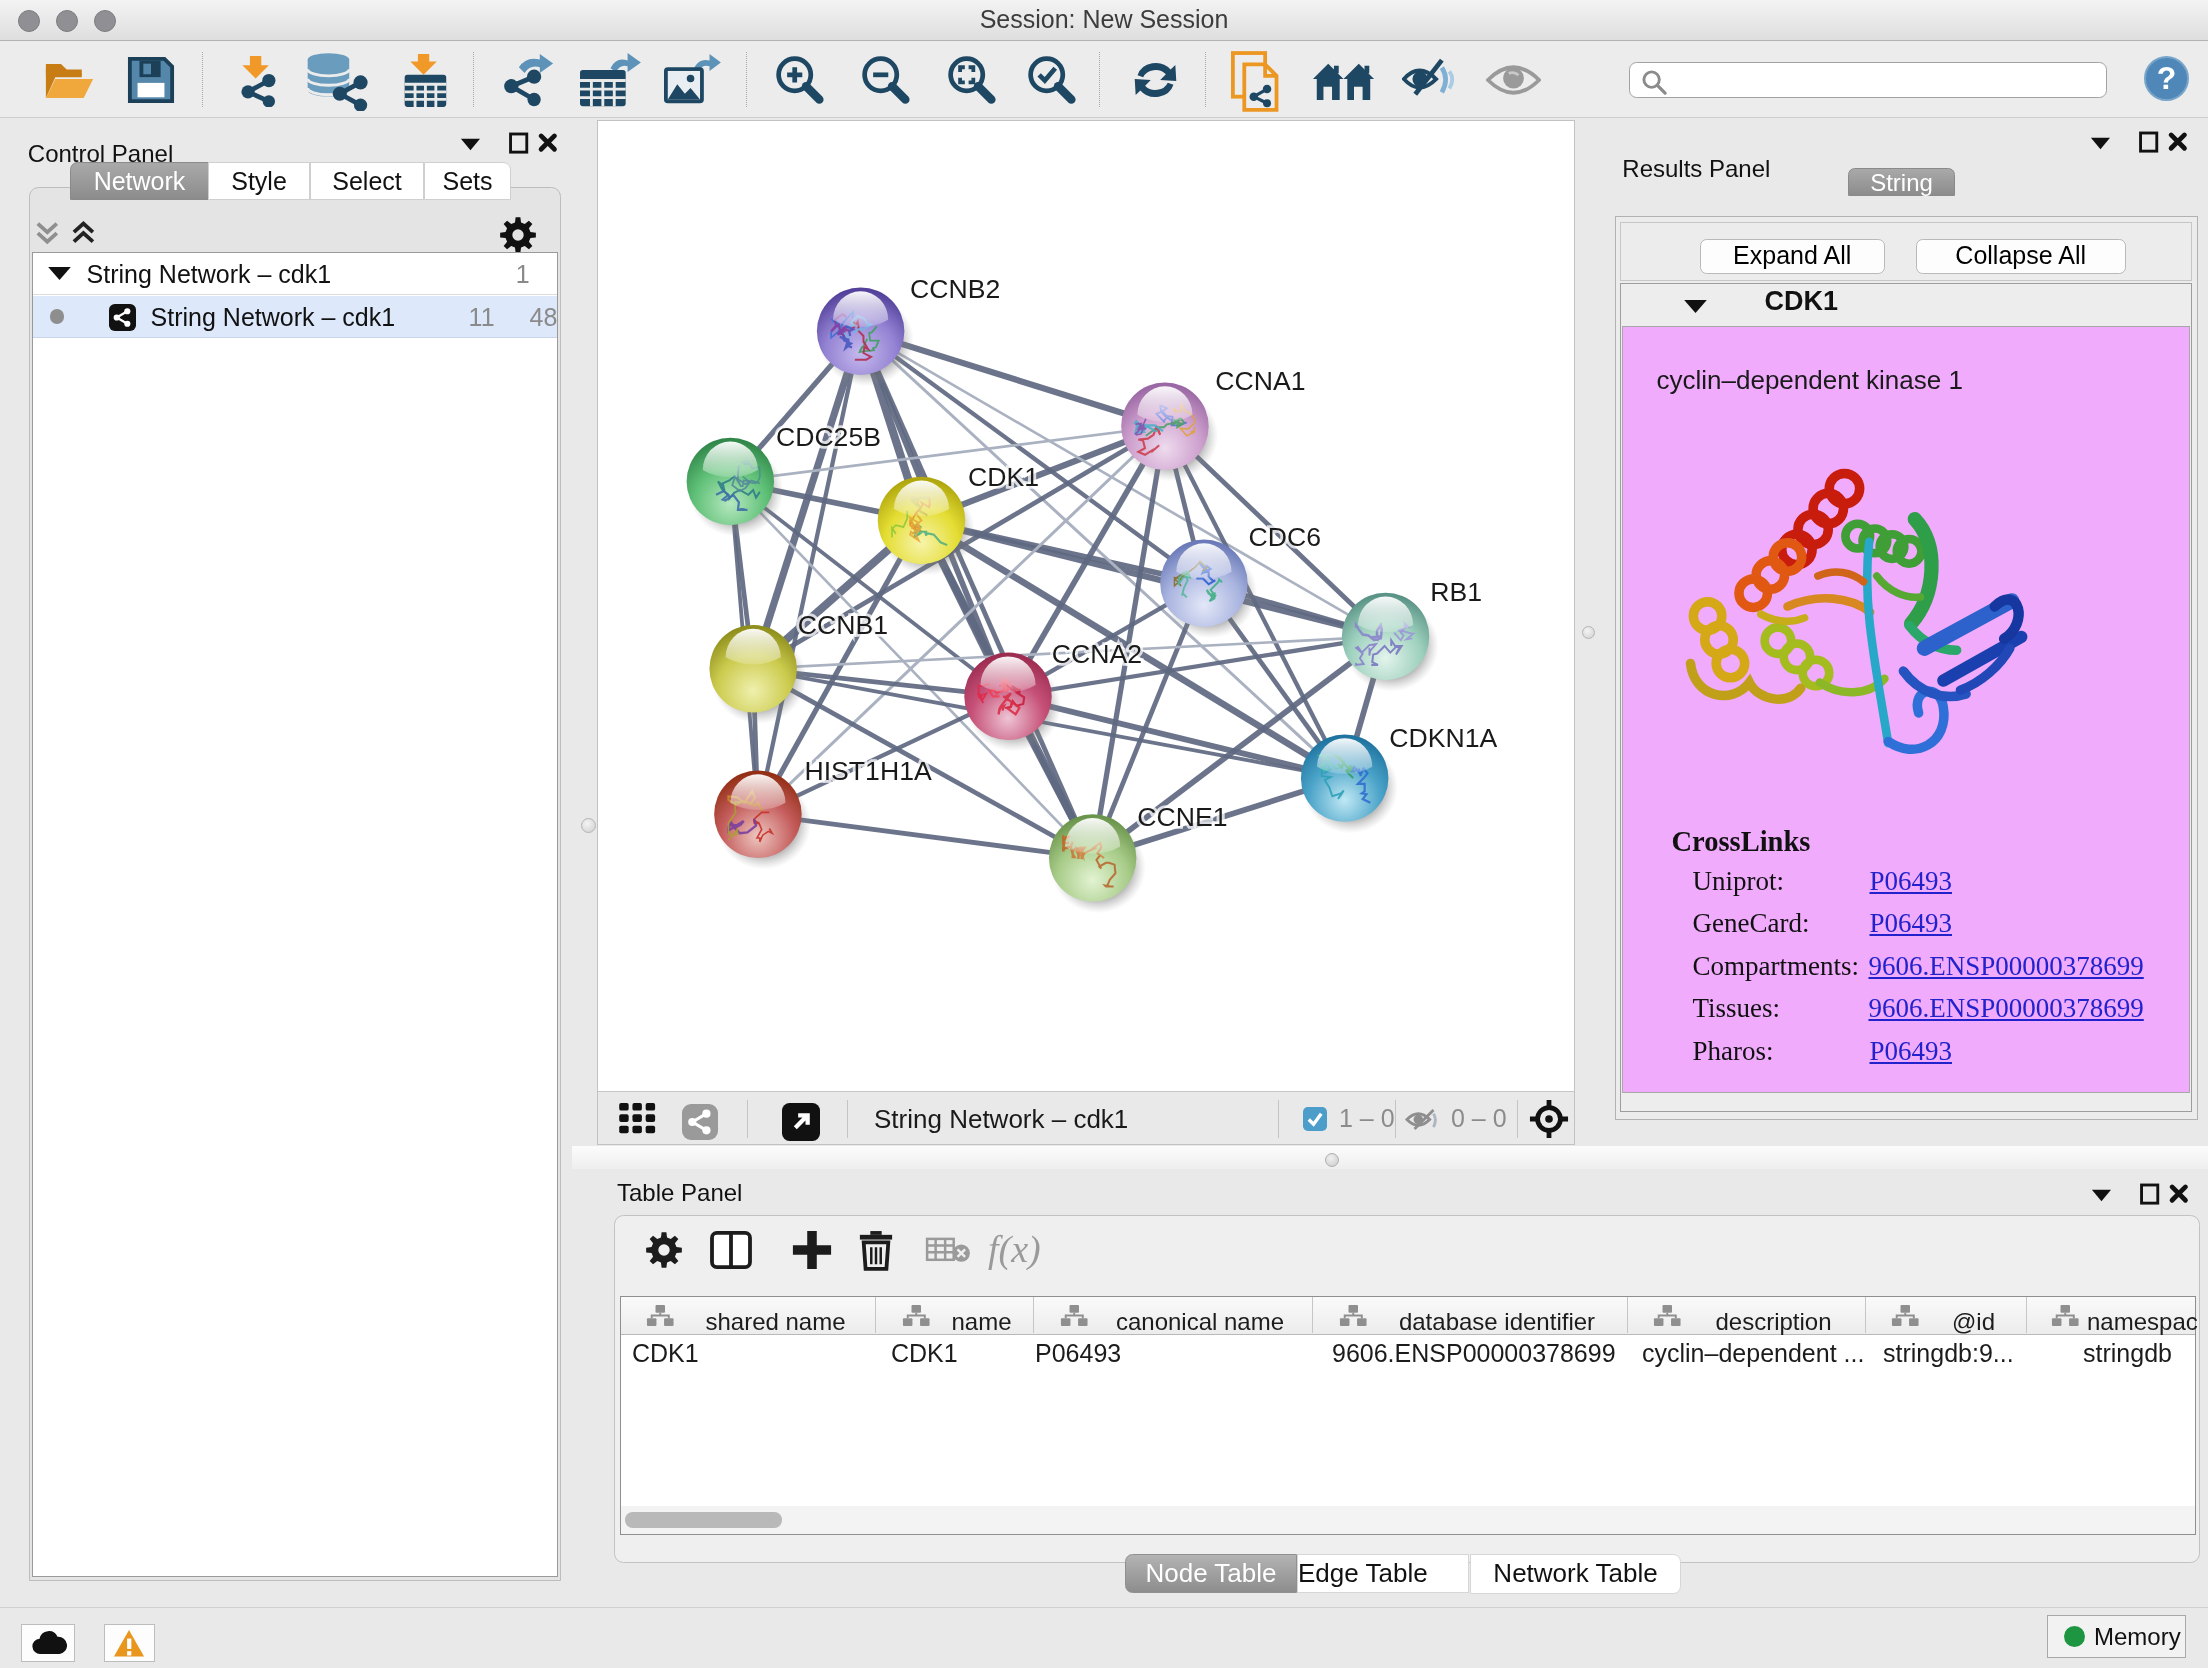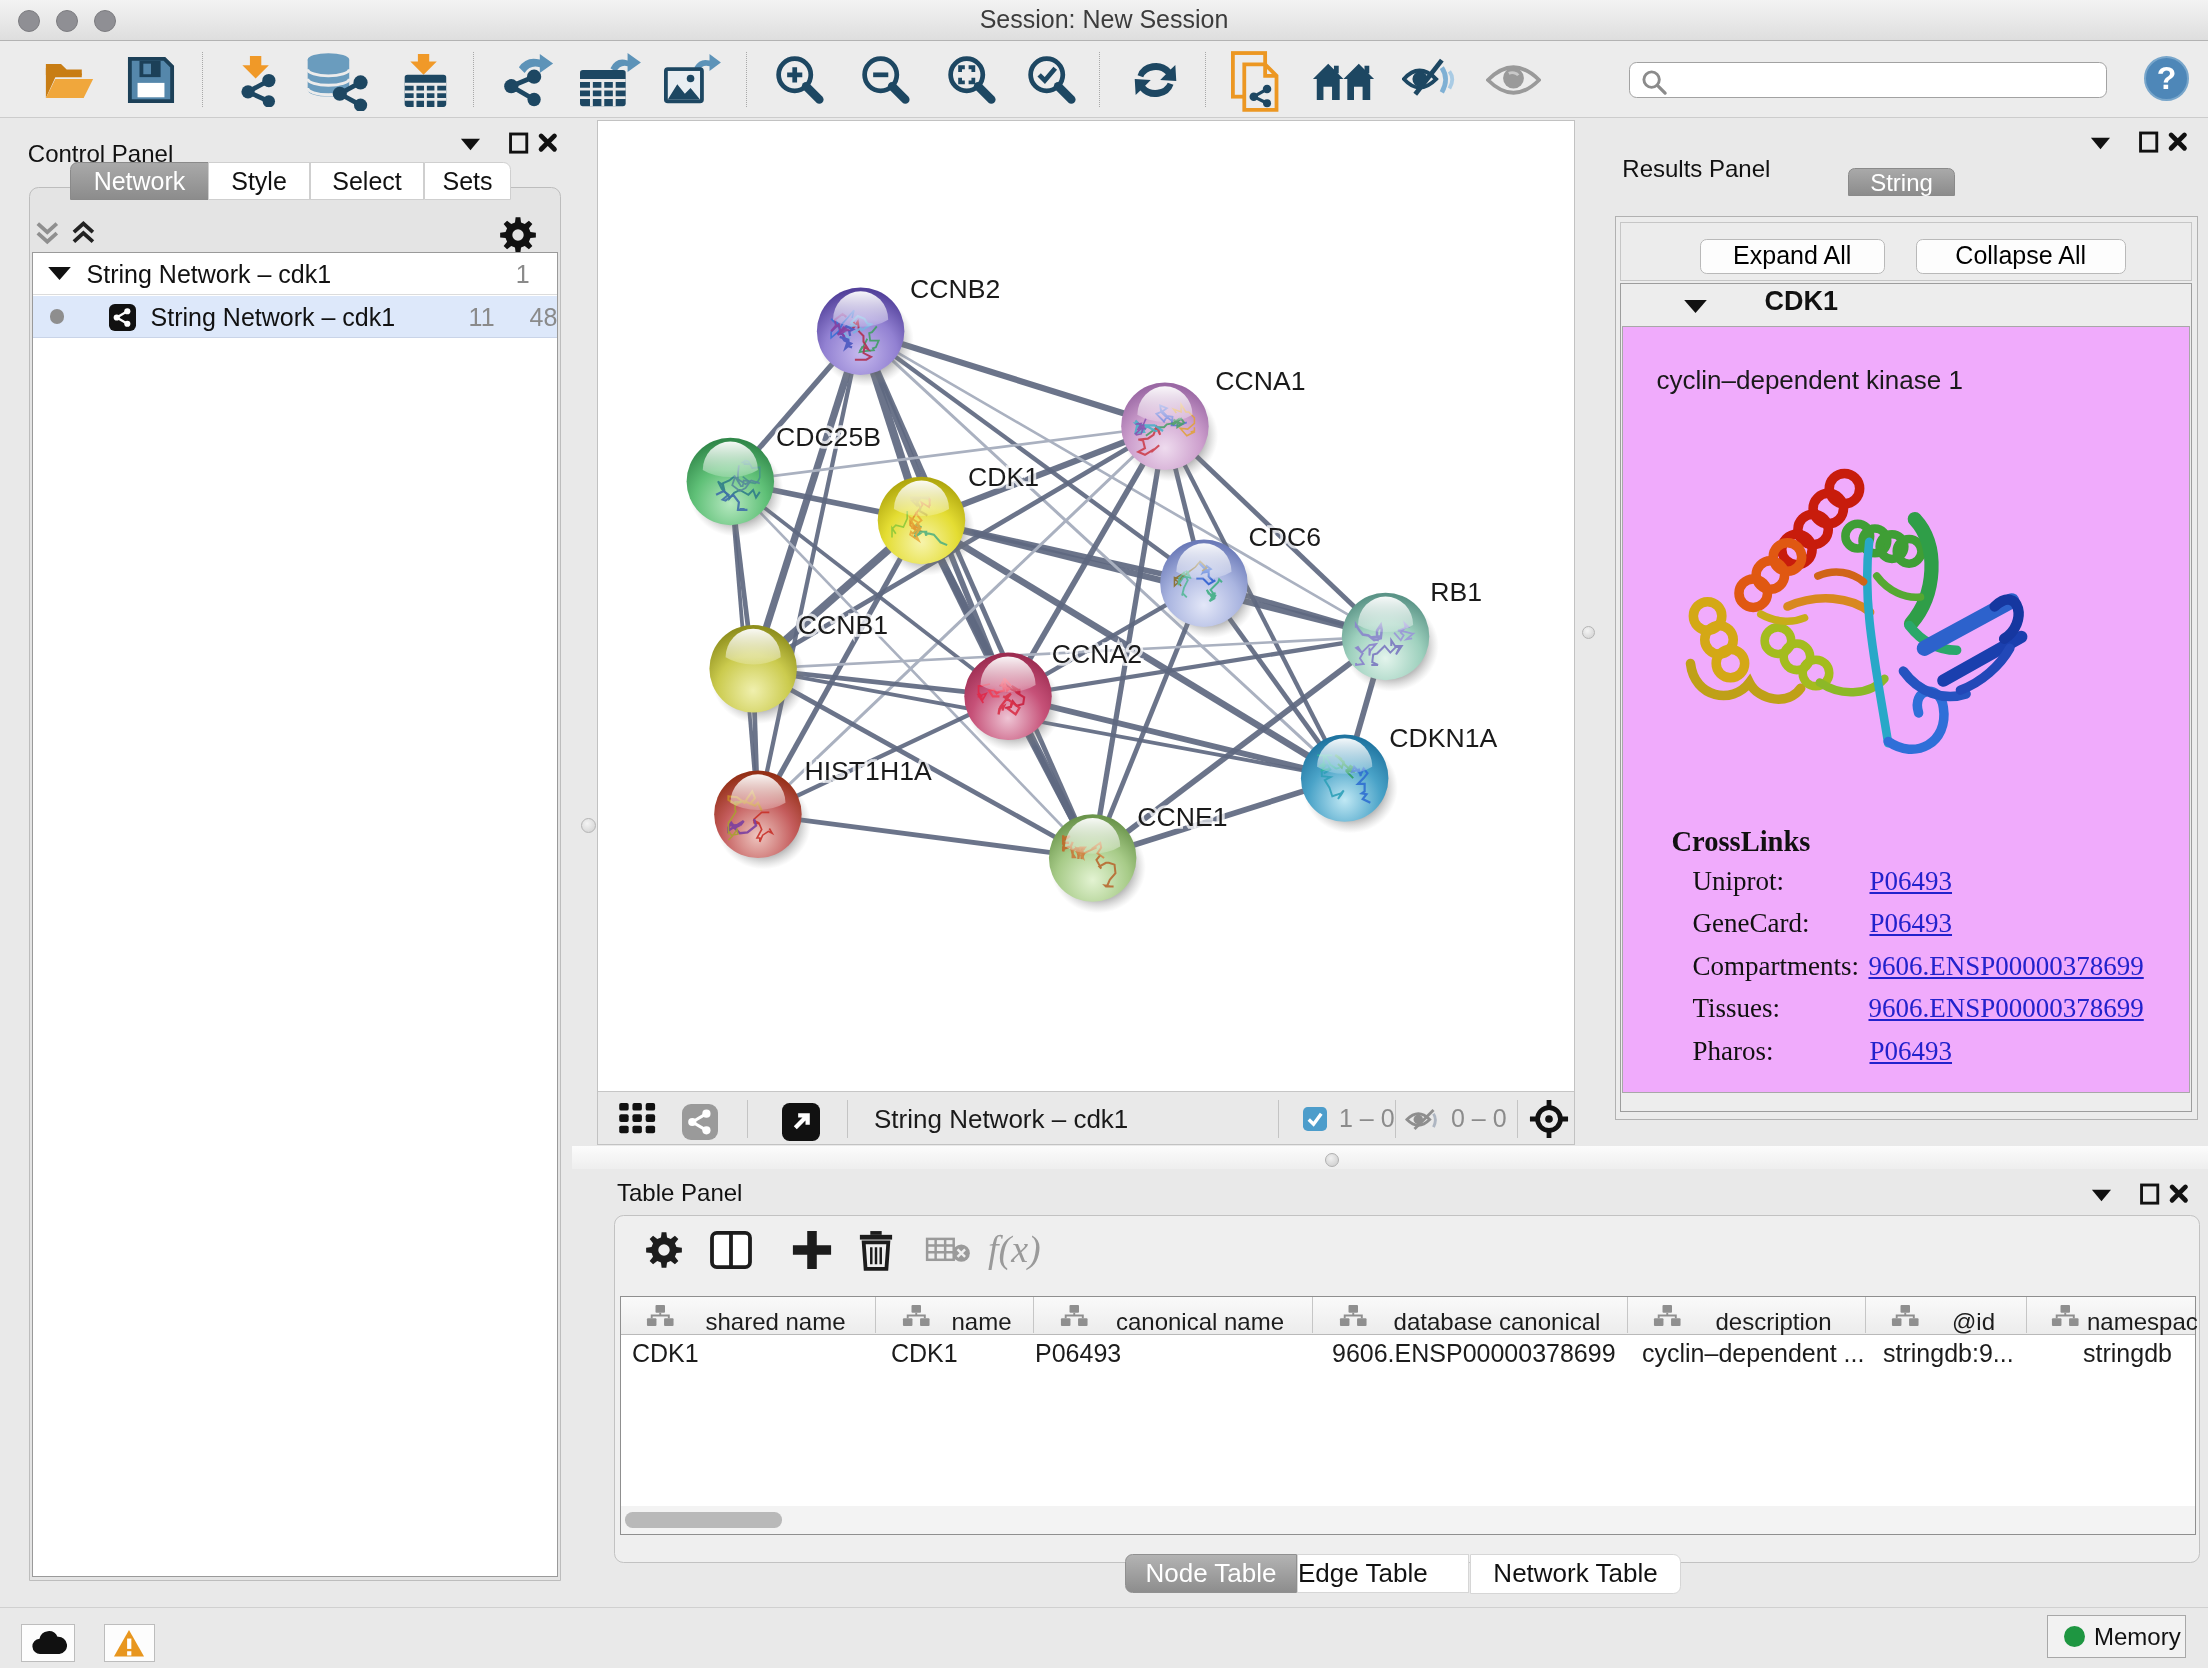--- a/index.html
+++ b/index.html
@@ -699,21 +699,21 @@
   <svg class="abs" style="left:767px;top:134px;" width="28.5" height="23" viewBox="0 0 30 24">
       <g fill="#8f8f8f">
         <rect x="10" y="1" width="10" height="8" rx="1"></rect>
         <rect x="1" y="15" width="10" height="8" rx="1"></rect>
         <rect x="19" y="15" width="10" height="8" rx="1"></rect>
       </g>
       <g stroke="#8f8f8f" stroke-width="2" fill="none">
         <path d="M15 9 L15 12 M6 15 L6 12 L24 12 L24 15"></path>
       </g>
     </svg>
-  <div class="abs" style="left:799px;top:138px;width:252px;text-align:center;font-size:24px;color:#1c1c1c;">database canonical</div>
+  <div class="abs" style="left:799px;top:138px;width:252px;text-align:center;font-size:24px;color:#1c1c1c;">database identifier</div>
   <div class="abs" style="left:1293px;top:127px;width:1px;height:36px;background:#c6c6c6;"></div>
   <svg class="abs" style="left:1081px;top:134px;" width="28.5" height="23" viewBox="0 0 30 24">
       <g fill="#8f8f8f">
         <rect x="10" y="1" width="10" height="8" rx="1"></rect>
         <rect x="1" y="15" width="10" height="8" rx="1"></rect>
         <rect x="19" y="15" width="10" height="8" rx="1"></rect>
       </g>
       <g stroke="#8f8f8f" stroke-width="2" fill="none">
         <path d="M15 9 L15 12 M6 15 L6 12 L24 12 L24 15"></path>
       </g>

